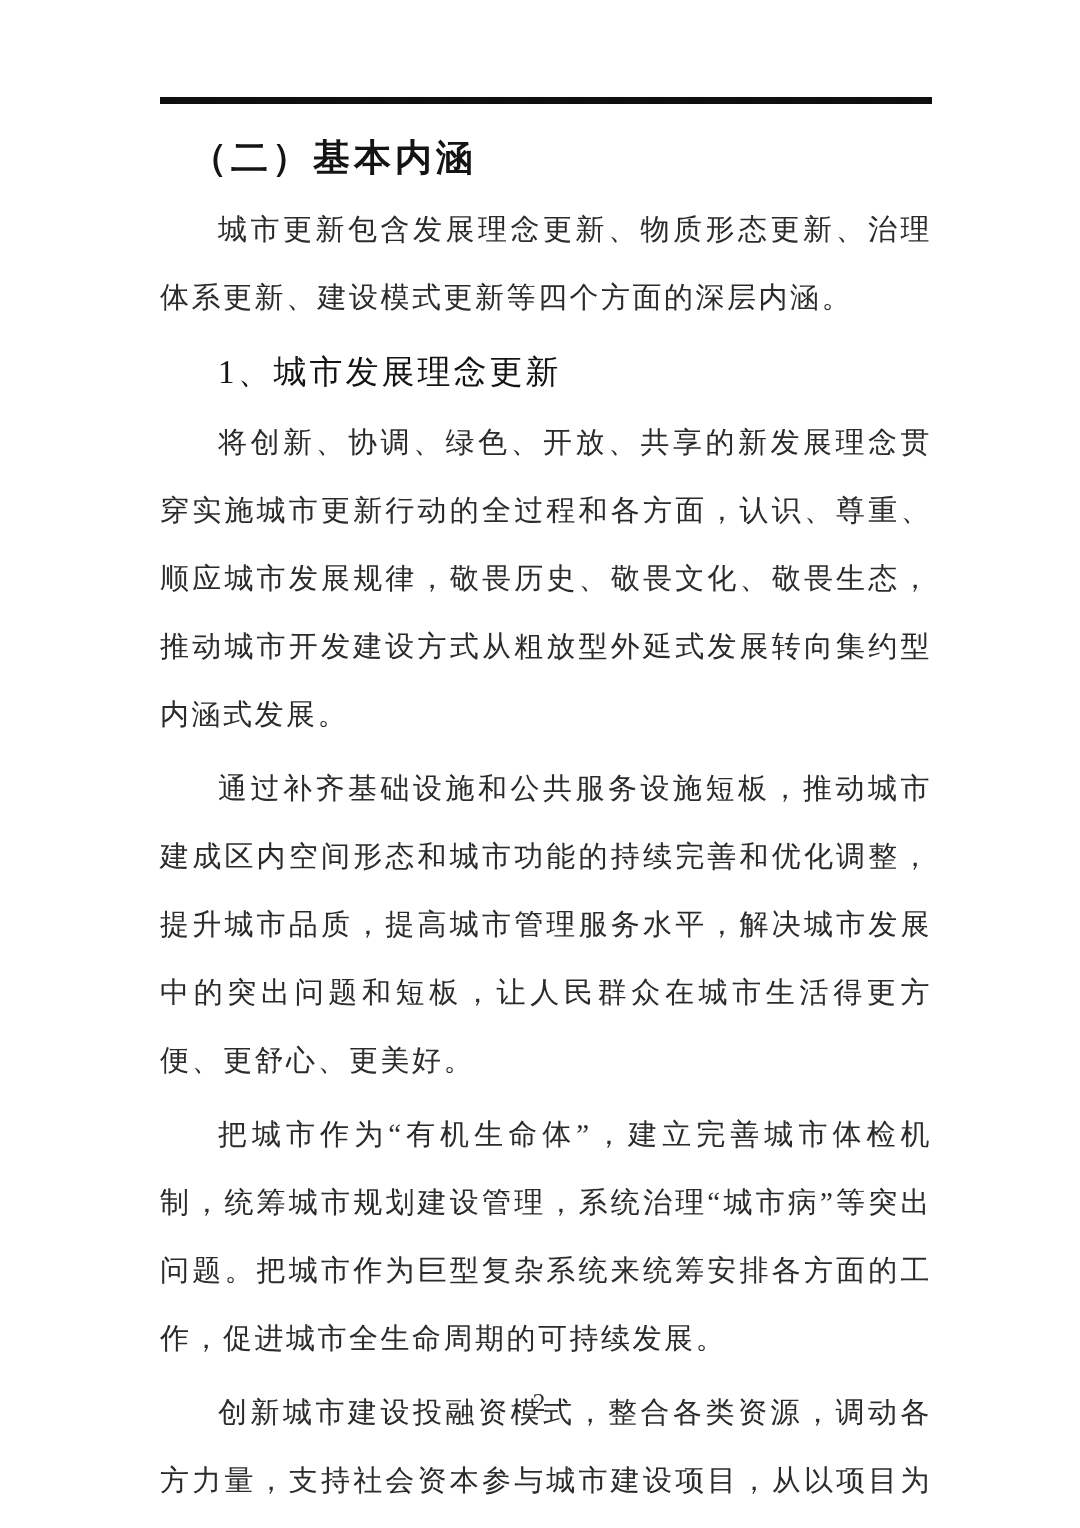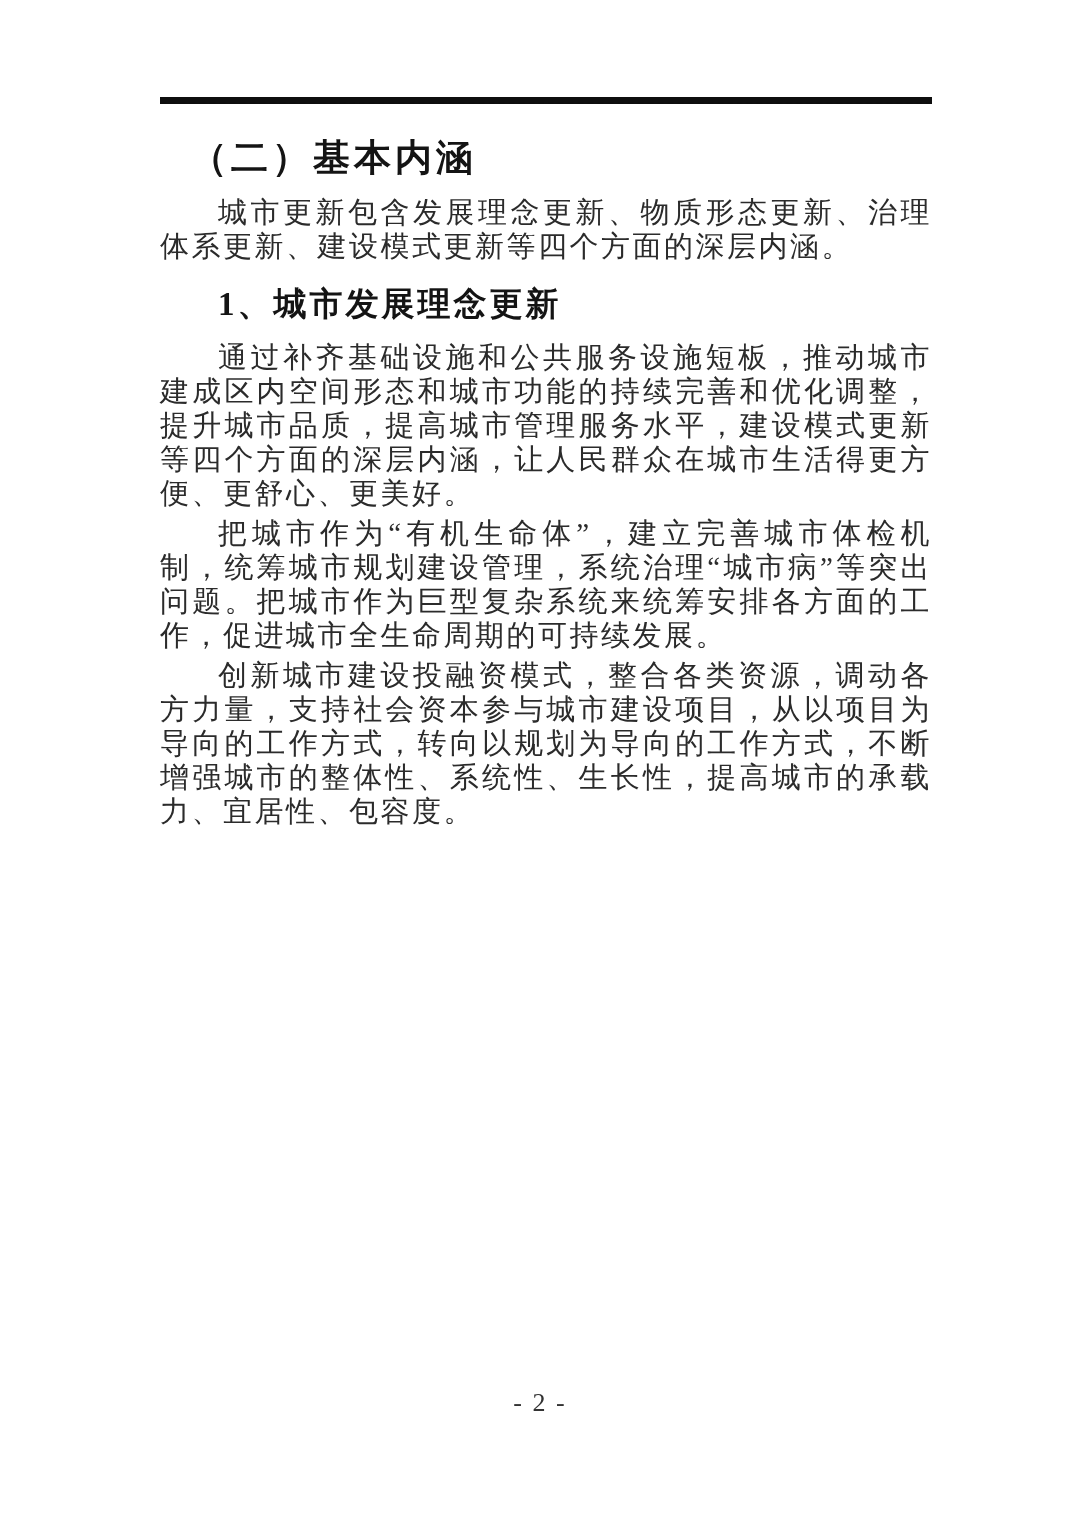--- a/index.html
+++ b/index.html
@@ -35,31 +35,31 @@
     font-size: 37px;
     font-weight: bold;
     color: #141414;
     letter-spacing: 4px;
     text-indent: 30px;
     line-height: 55px;
   }
   .body-text {
     margin: 0 0 6px 0;
     font-size: 29px;
-    line-height: 34px;
+    line-height: 68px;
     letter-spacing: 2.5px;
     text-align: justify;
     text-justify: inter-character;
     text-indent: 2em;
     color: #2b2b2b;
   }
   .section-title {
     margin: 14px 0 8px 0;
     font-size: 33px;
-    font-weight: bold;
+    font-weight: normal;
     color: #141414;
     letter-spacing: 3px;
     text-indent: 58px;
     line-height: 55px;
   }
   .page-footer {
     position: absolute;
     left: 0;
     right: 0;
     top: 1388px;
@@ -76,24 +76,25 @@
   <div class="content">
 
     <div class="header-rule"></div>
 
     <div class="doc-heading">（二）基本内涵</div>
 
     <p class="body-text">城市更新包含发展理念更新、物质形态更新、治理体系更新、建设模式更新等四个方面的深层内涵。</p>
 
     <div>
       <div class="section-title">1、城市发展理念更新</div>
+      <p class="body-text">将创新、协调、绿色、开放、共享的新发展理念贯穿实施城市更新行动的全过程和各方面，认识、尊重、顺应城市发展规律，敬畏历史、敬畏文化、敬畏生态，推动城市开发建设方式从粗放型外延式发展转向集约型内涵式发展。</p>
     </div>
 
     <div>
-      <p class="body-text">通过补齐基础设施和公共服务设施短板，推动城市建成区内空间形态和城市功能的持续完善和优化调整，提升城市品质，提高城市管理服务水平，建设模式更新等四个方面的深层内涵，让人民群众在城市生活得更方便、更舒心、更美好。</p>
+      <p class="body-text">通过补齐基础设施和公共服务设施短板，推动城市建成区内空间形态和城市功能的持续完善和优化调整，提升城市品质，提高城市管理服务水平，解决城市发展中的突出问题和短板，让人民群众在城市生活得更方便、更舒心、更美好。</p>
     </div>
 
     <div>
       <p class="body-text">把城市作为“有机生命体”，建立完善城市体检机制，统筹城市规划建设管理，系统治理“城市病”等突出问题。把城市作为巨型复杂系统来统筹安排各方面的工作，促进城市全生命周期的可持续发展。</p>
     </div>
 
     <div>
       <p class="body-text">创新城市建设投融资模式，整合各类资源，调动各方力量，支持社会资本参与城市建设项目，从以项目为导向的工作方式，转向以规划为导向的工作方式，不断增强城市的整体性、系统性、生长性，提高城市的承载力、宜居性、包容度。</p>
     </div>
 

